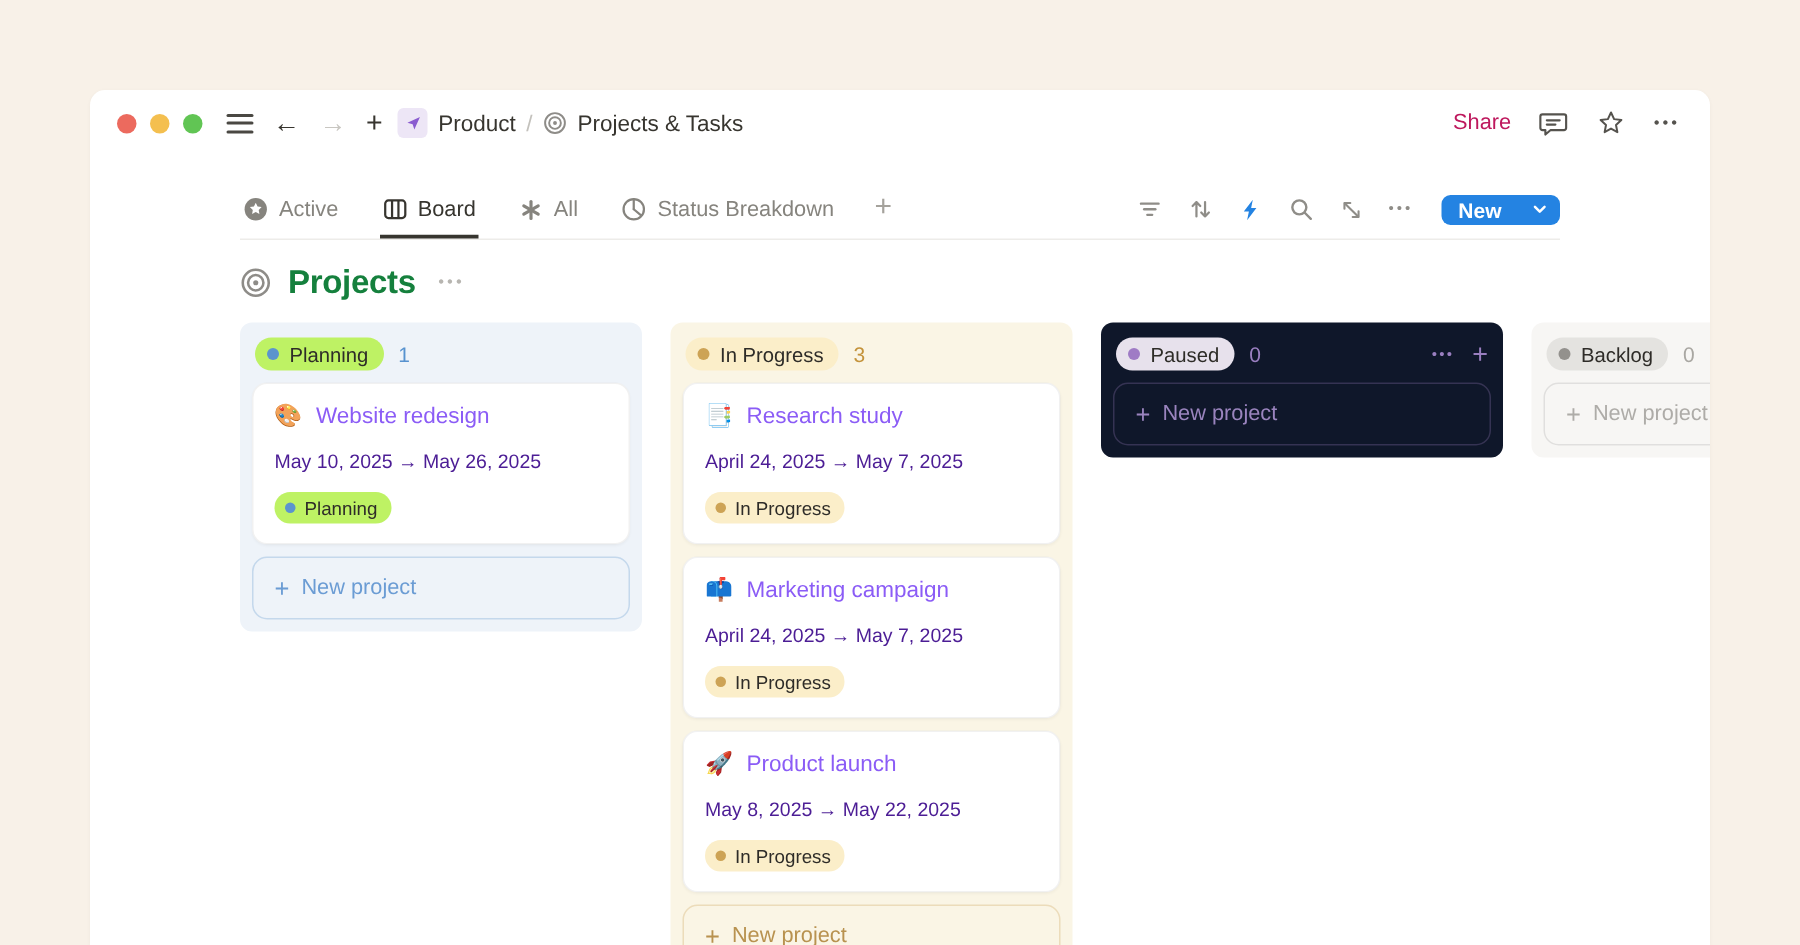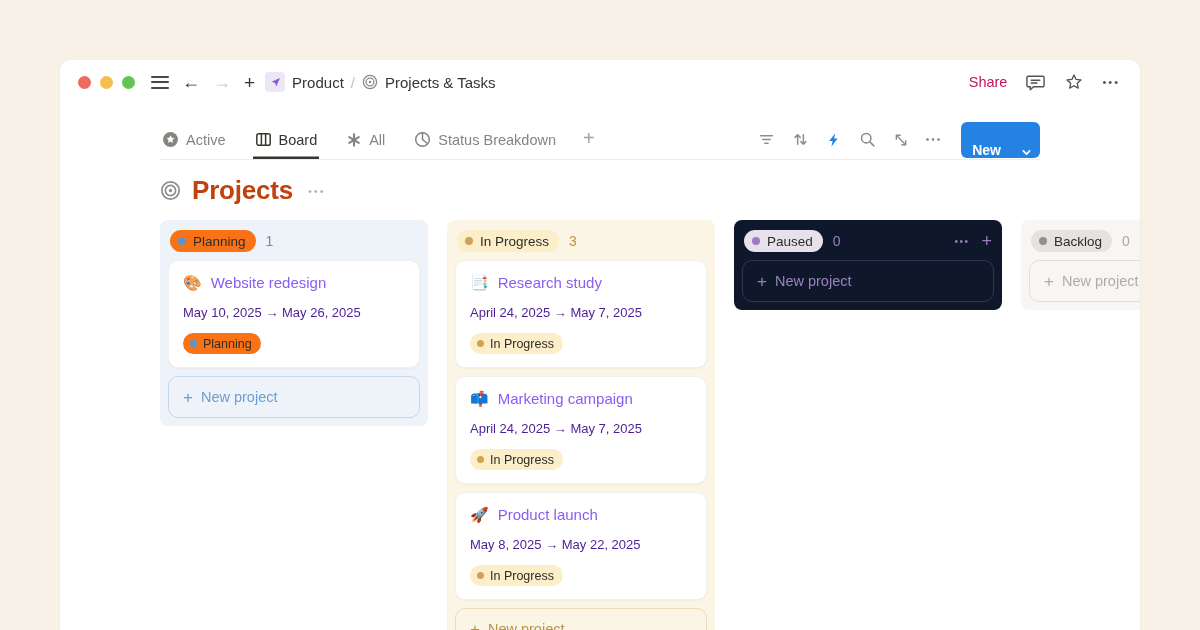--- a/index.html
+++ b/index.html
@@ -37,40 +37,40 @@
   
   .tabbar { margin:16px 100px 0 100px; display:flex; align-items:center; border-bottom:1px solid #EDECE9; height:40px; }
   .tab { display:flex; align-items:center; gap:7px; font-size:14.5px; color:#86847E;
          padding:0 2px; margin-right:25px; height:100%; cursor:pointer; }
   .tab.active { color:#37352F; font-weight:500; box-shadow:inset 0 -2.5px 0 #37352F; }
   .tab svg { flex:none; }
   .tab-add { color:#A5A29C; font-size:20px; font-weight:300; cursor:pointer; padding-bottom:2px; }
   .tools { margin-left:auto; display:flex; align-items:center; gap:17px; color:#8F8D88; }
   .tool { display:inline-flex; cursor:pointer; }
   .tool.dots { font-size:10px; letter-spacing:2px; color:#8F8D88; }
-  .new-btn { display:flex; align-items:flex-end; background:#2483E2; color:#fff; border-radius:6px; height:36px; overflow:hidden; cursor:pointer; margin-left:2px; }
+  .new-btn { display:flex; align-items:center; background:#2483E2; color:#fff; border-radius:6px; height:20px; overflow:hidden; cursor:pointer; margin-left:2px; }
   .new-main { display:flex; align-items:center; padding:0 11px; font-size:14px; font-weight:600; }
   .new-div { width:1px; background:rgba(255,255,255,0.35); margin:5px 0; }
   .new-chev { display:flex; align-items:center; padding:0 8px; }
   
   .page-head { margin:15px 100px 0 100px; display:flex; align-items:center; gap:11px; }
-  .page-title { font-size:26px; font-weight:700; color:#c2410c; letter-spacing:-0.2px; }
+  .page-title { font-size:22px; font-weight:700; color:#15803d; letter-spacing:-0.2px; }
   .page-more { color:#B7B5B0; font-size:11px; letter-spacing:2px; margin-left:4px; cursor:pointer; }
   
   .board { margin:14px 0 0 100px; display:flex; gap:19px; align-items:flex-start; }
   .col { width:268px; min-width:268px; border-radius:8px; padding:8px; }
   .col-blue  { background:#EEF3F9; }
   .col-yellow{ background:#FAF5E5; }
   .col-purple{ background:#0f172a; }
   .col-gray  { background:#F7F6F4; }
   .col-head { display:flex; align-items:center; padding:2px 2px 0 2px; margin-bottom:8px; }
   .pill { display:inline-flex; align-items:center; gap:7px; height:22px; padding:0 10px 0 8px;
           border-radius:999px; font-size:13.5px; font-weight:500; color:#2E2C28; }
   .dot { width:8px; height:8px; border-radius:50%; flex:none; }
-  .col-blue  .pill{ background:#f97316; } .col-blue  .dot{ background:#5B94CE; }
+  .col-blue  .pill{ background:#bef264; } .col-blue  .dot{ background:#5B94CE; }
   .col-yellow .pill{ background:#FBEEC9; } .col-yellow .dot{ background:#CDA355; }
   .col-purple .pill{ background:#E7E1EC; } .col-purple .dot{ background:#9F7BC5; }
   .col-gray  .pill{ background:#E4E3E0; } .col-gray  .dot{ background:#93918D; }
   .count { font-size:14px; margin-left:10px; }
   .col-blue  .count{ color:#5792CF; }
   .col-yellow .count{ color:#C4933B; }
   .col-purple .count{ color:#9A7FC0; }
   .col-gray  .count{ color:#A9A7A2; }
   .col-actions { margin-left:auto; display:flex; align-items:center; gap:12px; }
   .col-purple .col-actions span { color:#9A7FC0; cursor:pointer; }

